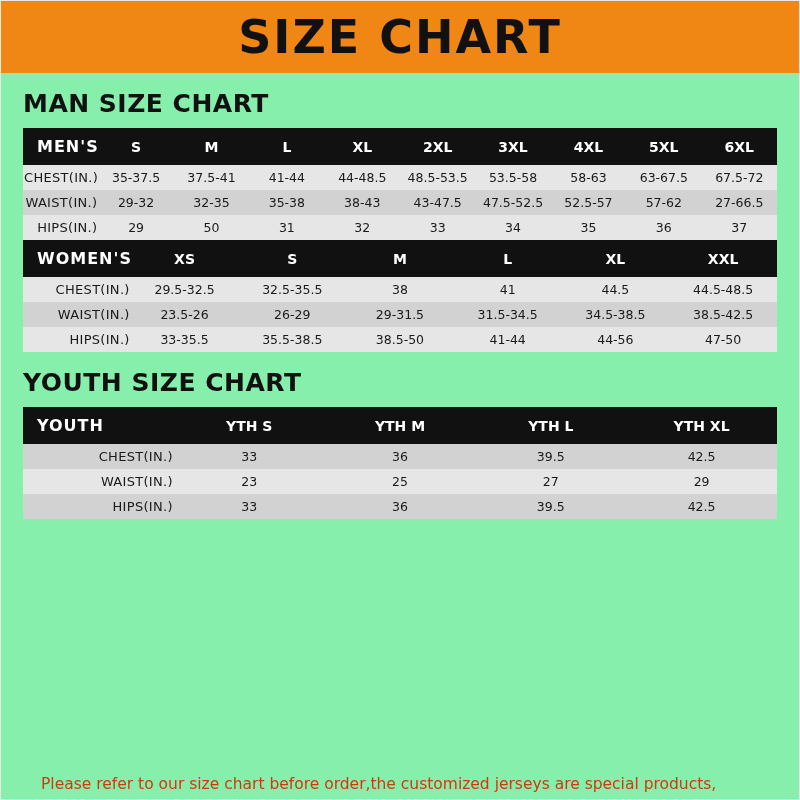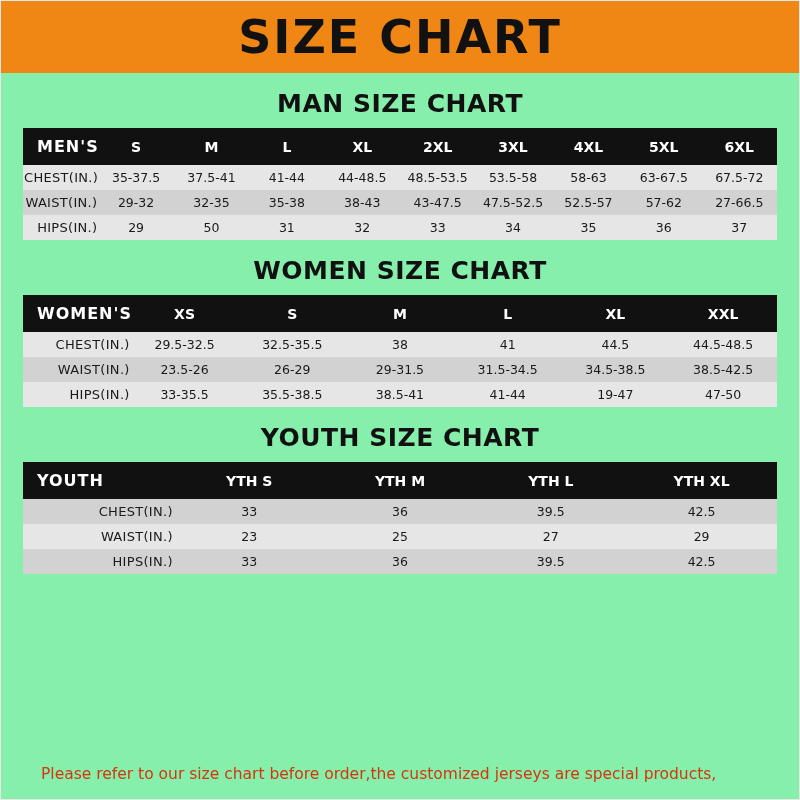--- a/index.html
+++ b/index.html
@@ -35,21 +35,21 @@
     color: #111111;
     line-height: 1;
   }
   .body-wrap {
     flex: 1;
     padding: 0 22px;
     display: flex;
     flex-direction: column;
   }
   .section-title {
-    text-align: center;
+    text-align: left;
     font-weight: bold;
     font-size: 25px;
     letter-spacing: 0.5px;
     color: #111111;
     margin: 16px 0 10px 0;
     font-family: "DejaVu Sans", sans-serif;
   }
   table.chart {
     width: 100%;
     border-collapse: collapse;
@@ -79,21 +79,21 @@
   table.chart tbody td.rowlabel {
     text-align: right;
     font-size: 13px;
     letter-spacing: 0.3px;
     color: #1a1a1a;
   }
   table.chart tbody tr.odd td { background: #e6e6e6; }
   table.chart tbody tr.even td { background: #d2d2d2; }
   .footer-note {
     margin-top: auto;
-    padding: 10px 18px 14px 18px;
+    padding: 10px 18px 4px 18px;
     color: #d4370e;
     font-size: 15.5px;
     line-height: 1.45;
     font-family: "DejaVu Sans", sans-serif;
   }
   .footer-note .line { display: block; }
 </style>
 </head>
 <body>
 
@@ -154,21 +154,20 @@
           <td>32</td>
           <td>33</td>
           <td>34</td>
           <td>35</td>
           <td>36</td>
           <td>37</td>
         </tr>
       </tbody>
     </table>
 
-    <div class="section-title">WOMEN SIZE CHART</div>
     <table class="chart">
       <thead>
         <tr>
           <th class="rowlabel">WOMEN'S</th>
           <th>XS</th>
           <th>S</th>
           <th>M</th>
           <th>L</th>
           <th>XL</th>
           <th>XXL</th>
@@ -190,23 +189,23 @@
           <td>26-29</td>
           <td>29-31.5</td>
           <td>31.5-34.5</td>
           <td>34.5-38.5</td>
           <td>38.5-42.5</td>
         </tr>
         <tr class="odd">
           <td class="rowlabel">HIPS(IN.)</td>
           <td>33-35.5</td>
           <td>35.5-38.5</td>
-          <td>38.5-41</td>
+          <td>38.5-50</td>
           <td>41-44</td>
-          <td>19-47</td>
+          <td>44-56</td>
           <td>47-50</td>
         </tr>
       </tbody>
     </table>
 
     <div class="section-title">YOUTH SIZE CHART</div>
     <table class="chart">
       <thead>
         <tr>
           <th class="rowlabel">YOUTH</th>

